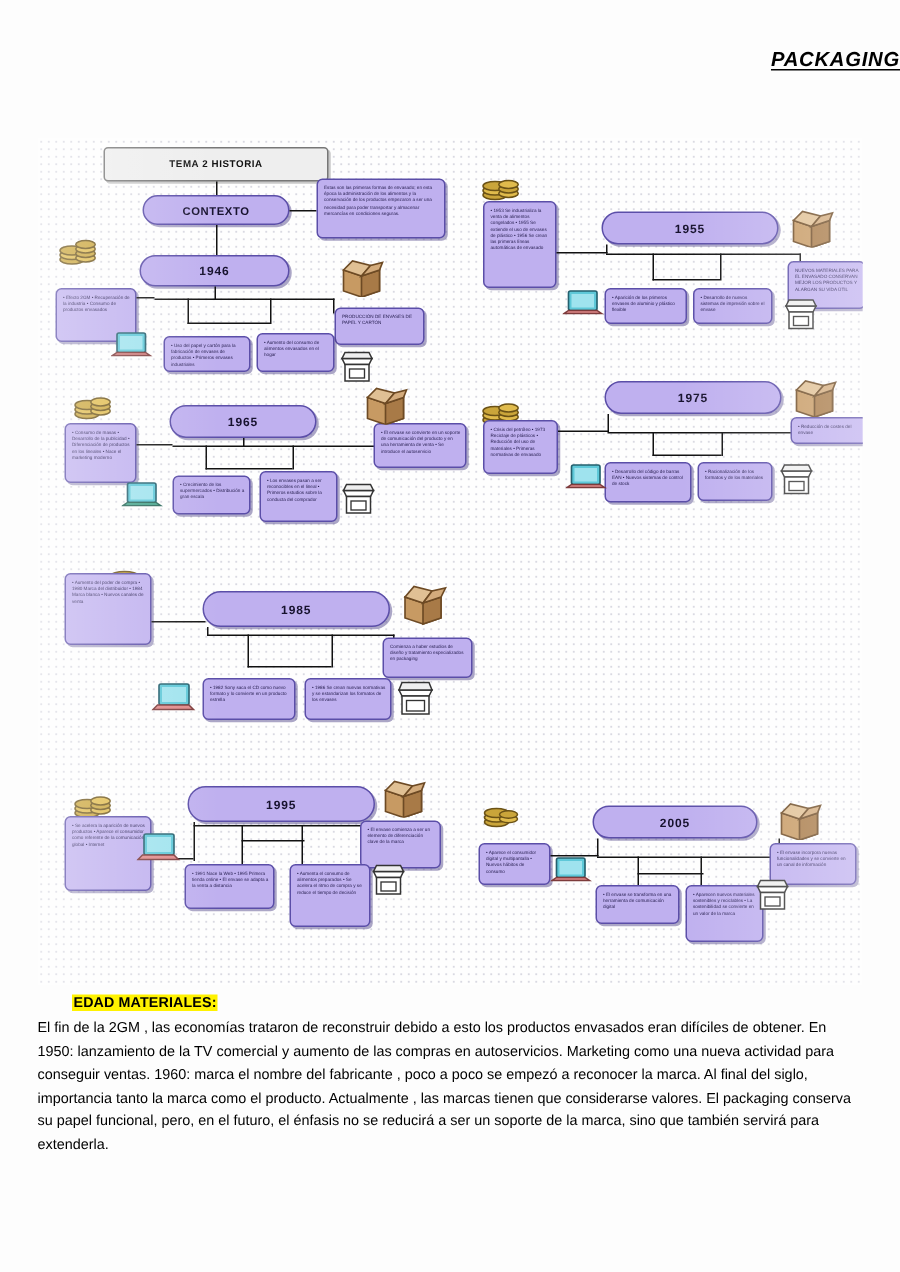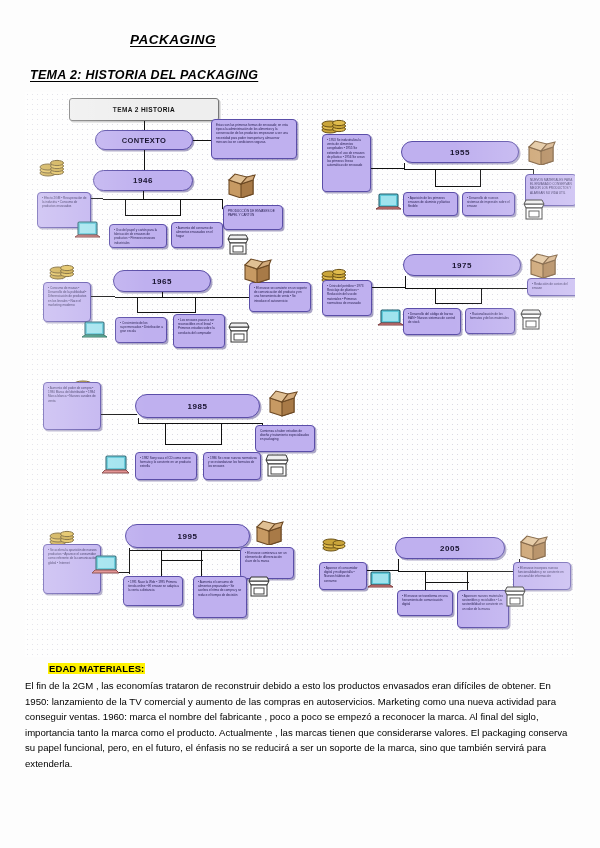--- a/index.html
+++ b/index.html
@@ -14,21 +14,21 @@
   }
   .page{
     position:absolute;inset:0;
     width:600px;height:848px;
     background:#fdfdfd;
   }
 
   
   .doc-title{
     position:absolute;top:32px;left:0;width:600px;
-    text-align:left;
+    text-align:right;
     padding-left:130px;
     box-sizing:border-box;
     font-size:13.5px;
     font-weight:bold;
     font-style:italic;
     letter-spacing:.5px;
     text-decoration:underline;
     text-underline-offset:2px;
   }
   .section-title{
@@ -124,21 +124,20 @@
     color:#000;
   }
   .para p{margin:0;}
 </style>
 </head>
 <body>
 
 <div class="page">
 
   <div class="doc-title">PACKAGING</div>
-  <div class="section-title">TEMA 2: HISTORIA DEL PACKAGING</div>
 
   <div class="canvas">
 
     <div class="node hdr" style="left:44px;top:6px;width:150px;height:23px;">
       <span class="node-title">TEMA 2 HISTORIA</span>
     </div>
     <div class="conn v" style="left:119px;top:29px;height:9px;"></div>
     <div class="node round" style="left:70px;top:38px;width:98px;height:20px;">
       <span class="node-title">CONTEXTO</span>
     </div>

